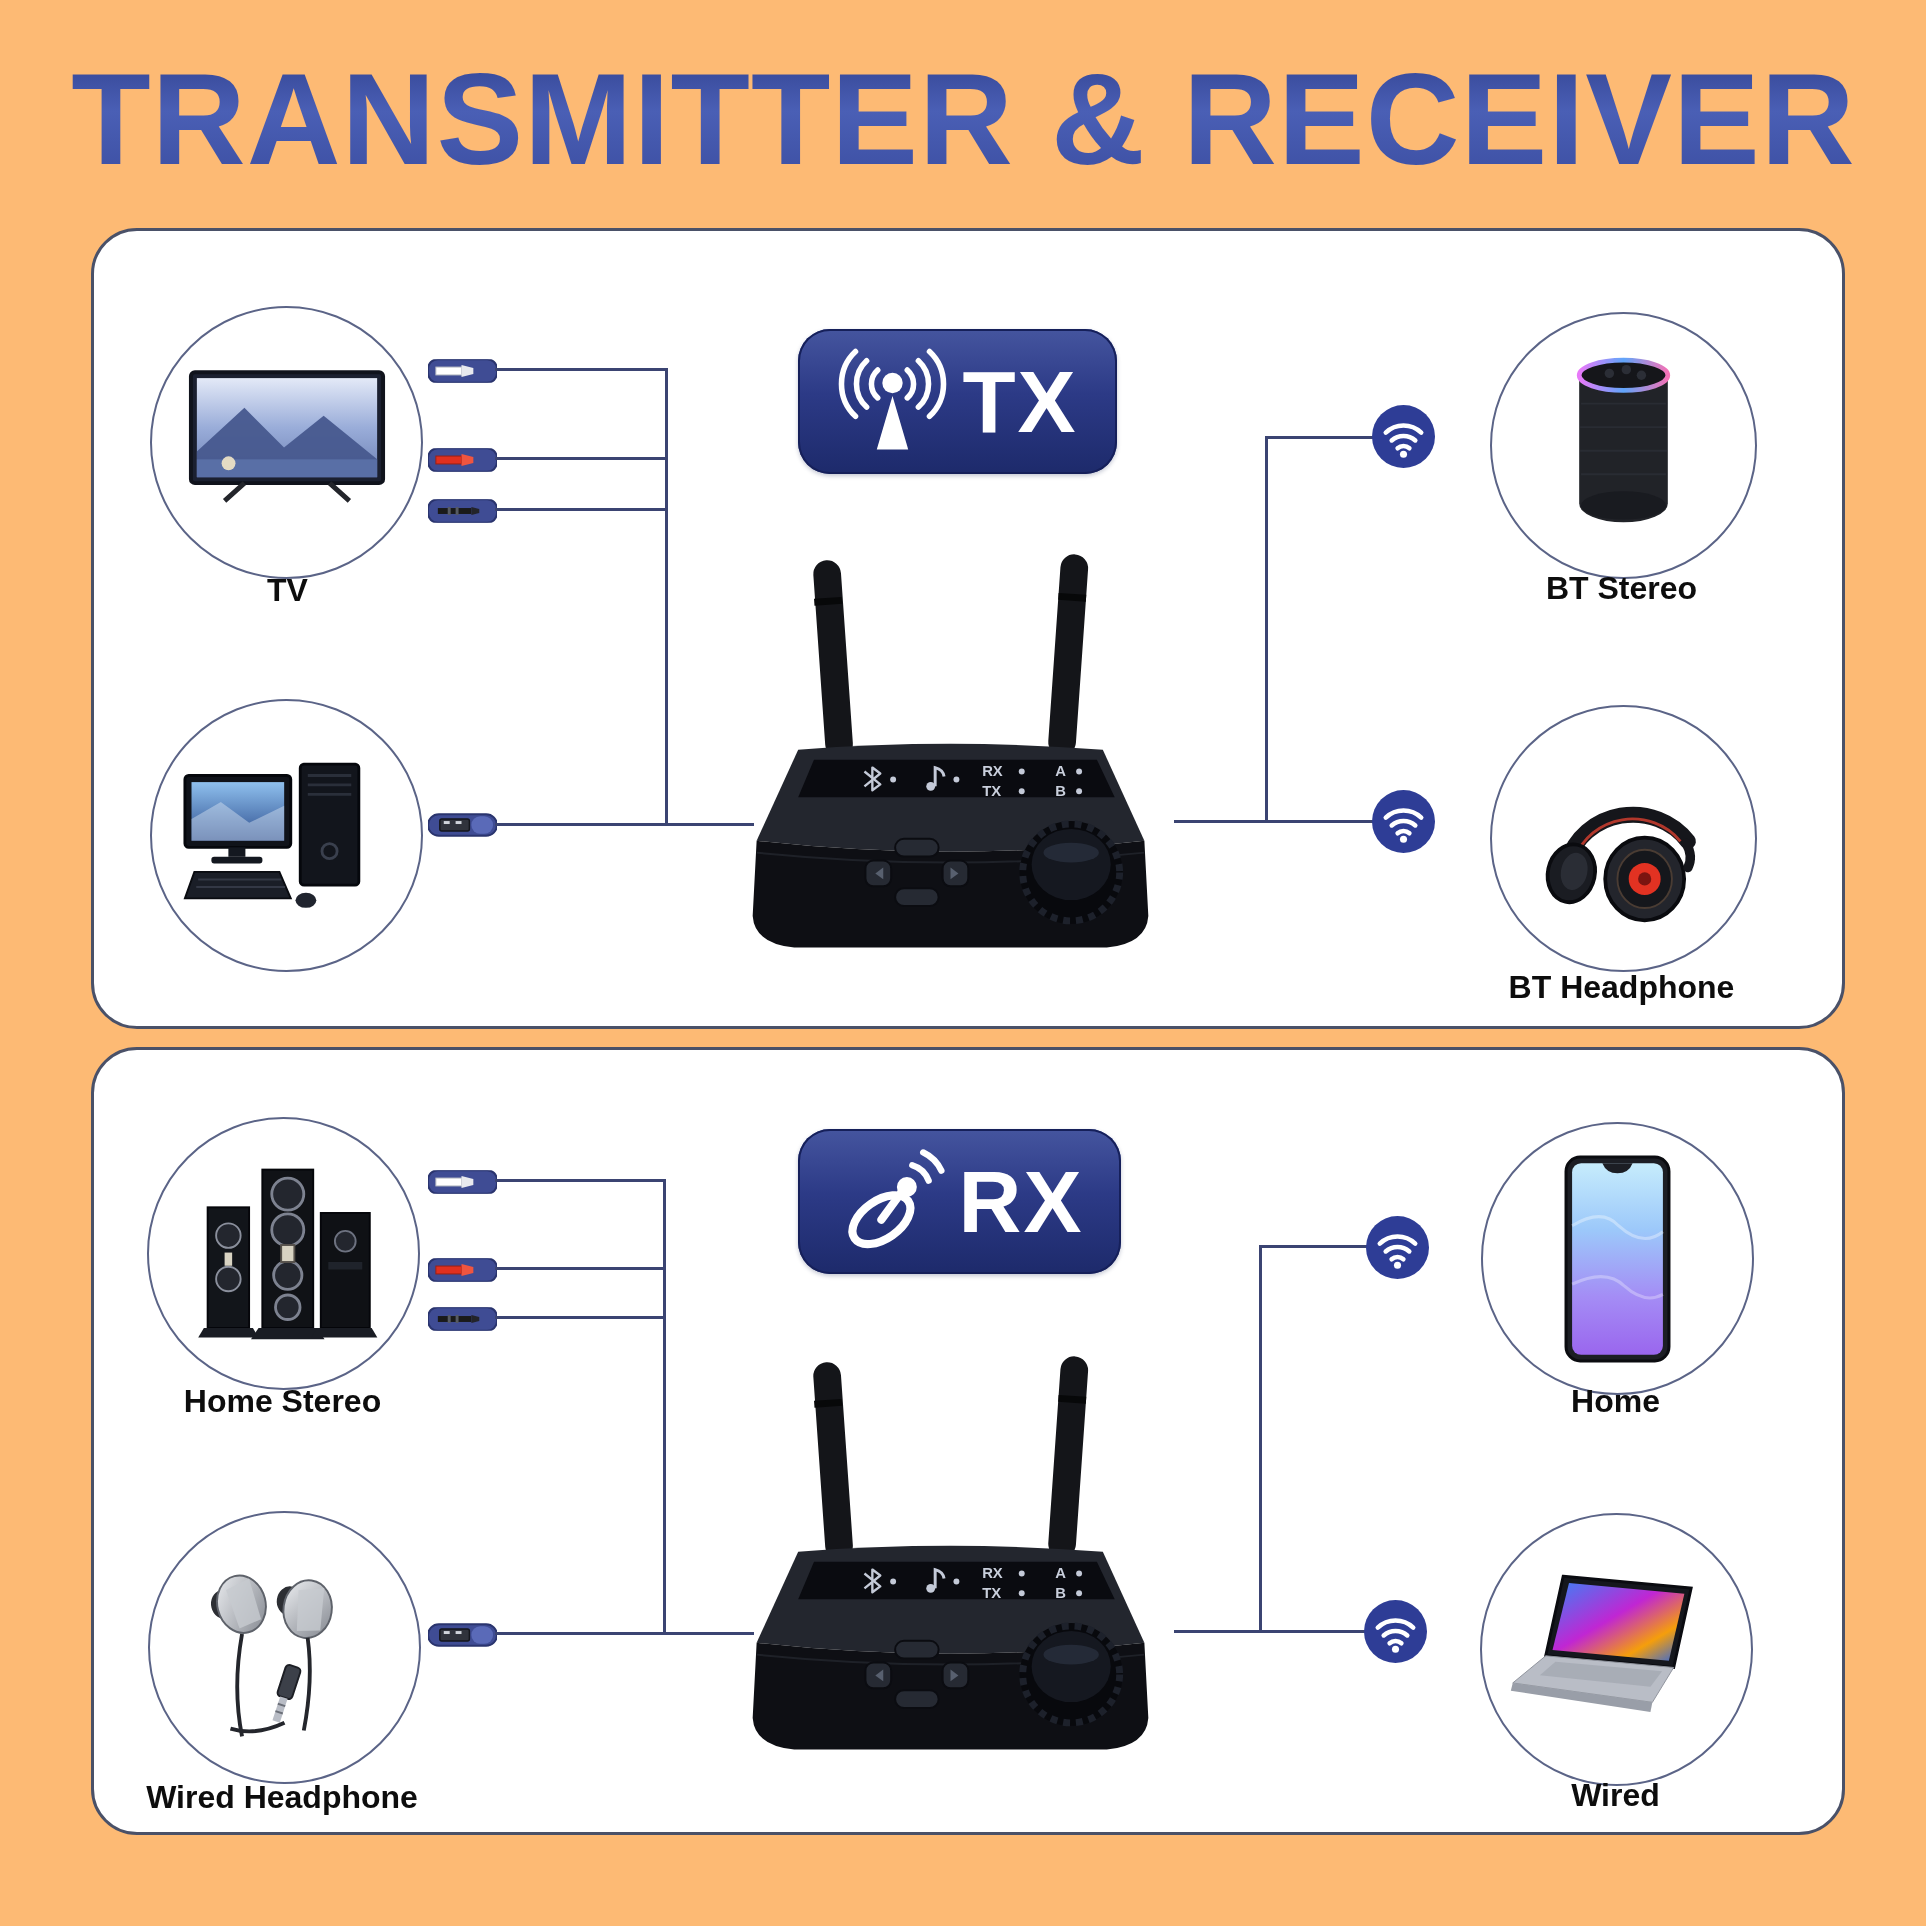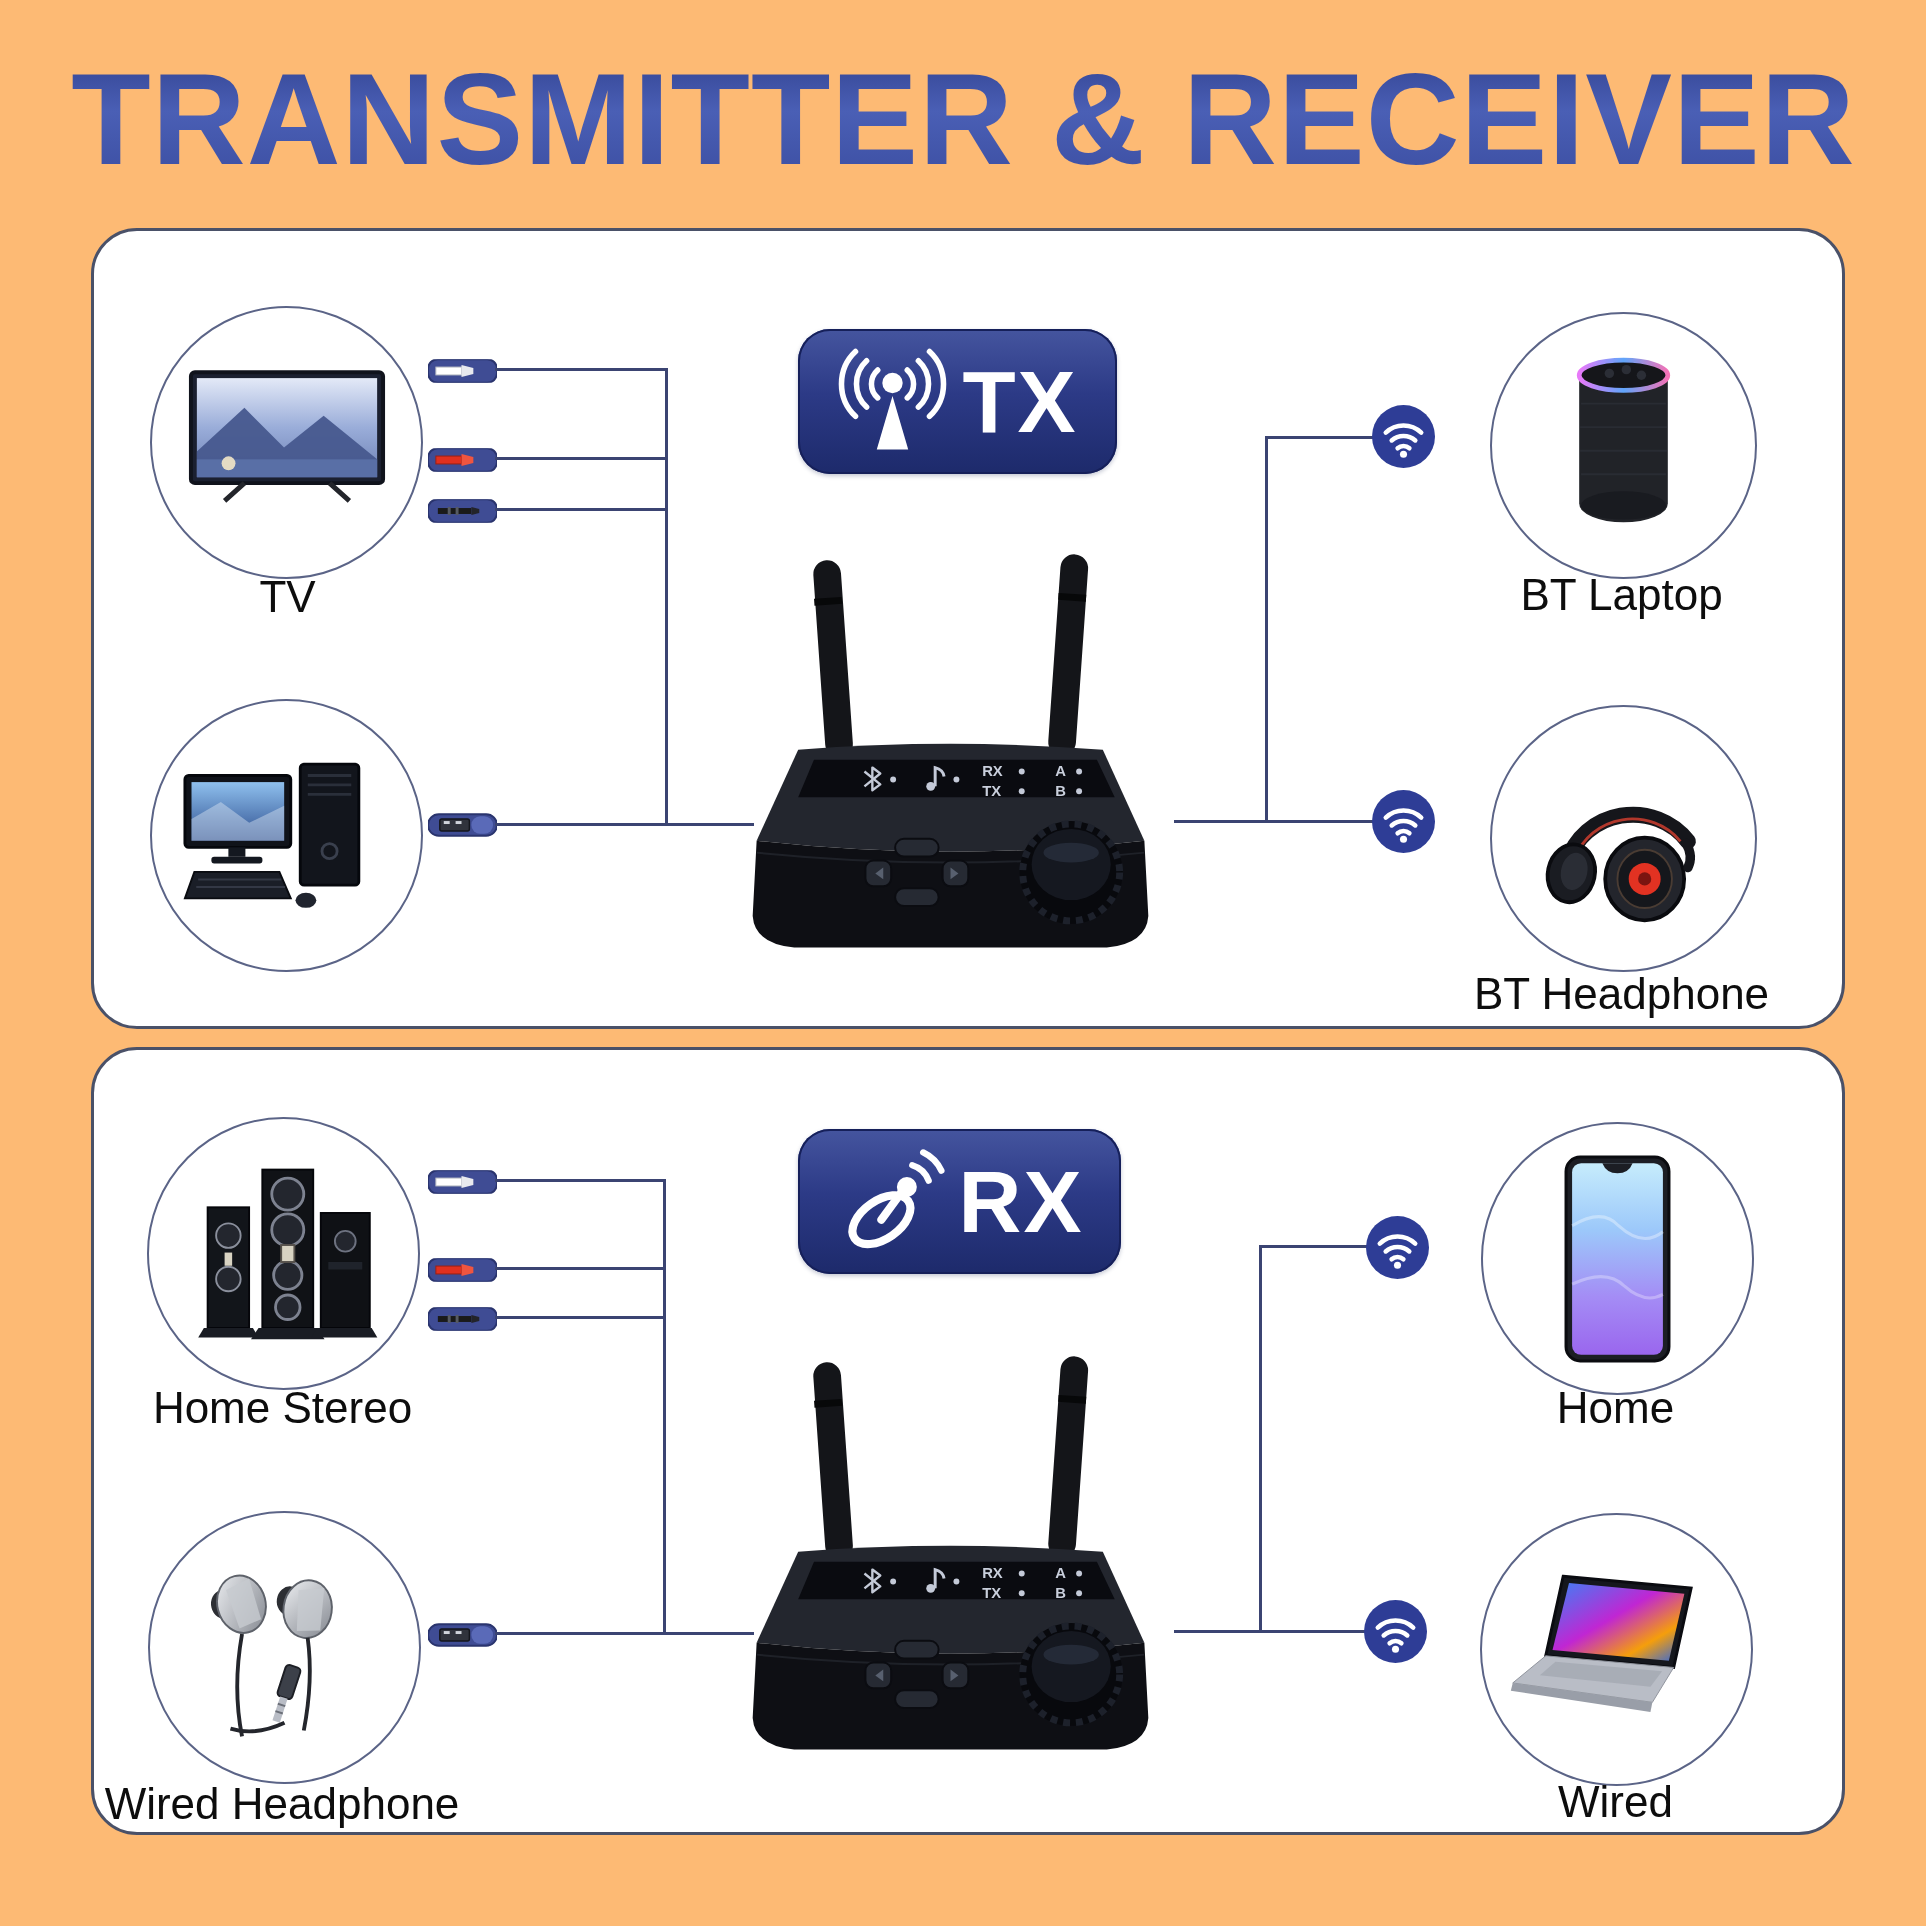--- a/index.html
+++ b/index.html
@@ -9,21 +9,21 @@
   .title{position:absolute;left:0;right:0;top:44px;text-align:center;
          font-size:130px;font-weight:700;letter-spacing:1px;color:#3b4da3;
          background:linear-gradient(180deg,#2f3f8d 0%,#4a5fb5 45%,#3a4c9f 100%);
          -webkit-background-clip:text;background-clip:text;-webkit-text-fill-color:transparent;}
 
   .panel{position:absolute;border:3px solid #4a5168;border-radius:46px;background:#ffffff;}
 
   .circle{position:absolute;border:2px solid #5b6487;border-radius:50%;background:#fff;
           display:flex;align-items:center;justify-content:center;overflow:hidden;}
 
-  .label{position:absolute;font-size:44px;font-weight:400;color:#0d0d0d;text-align:center;}
+  .label{position:absolute;font-size:32px;font-weight:700;color:#0d0d0d;text-align:center;}
 
   .ln{position:absolute;background:#3b4472;}
 
   .badge{position:absolute;border-radius:32px;
          background:linear-gradient(180deg,#45559f 0%,#2c3a86 45%,#1d2a6b 100%);
          box-shadow:inset 0 0 0 2px #16205a, 0 2px 4px rgba(20,30,80,.25);
          display:flex;align-items:center;justify-content:center;gap:14px;}
   .badge-text{font-size:87px;font-weight:700;color:#ffffff;letter-spacing:2px;line-height:1;}
 
   .wifi{position:absolute;width:63px;height:63px;}
@@ -267,21 +267,21 @@
         <line x1="29" y1="110" x2="121" y2="110"></line>
           <line x1="30" y1="135" x2="120" y2="135"></line>
       </g>
       <ellipse cx="75" cy="30" rx="47" ry="16" fill="#15161a" stroke="url(#ringG)" stroke-width="5"></ellipse>
       <circle cx="60" cy="28" r="5" fill="#2b2e36"></circle>
         <circle cx="78" cy="24" r="5" fill="#2b2e36"></circle>
       <circle cx="94" cy="30" r="5" fill="#2b2e36"></circle>
       <ellipse cx="75" cy="168" rx="45" ry="15" fill="#191b20"></ellipse>
     </svg>
   </div>
-  <div class="label" style="left:1473px;top:570px;width:297px;">BT Laptop</div>
+  <div class="label" style="left:1473px;top:570px;width:297px;">BT Stereo</div>
 
   <div class="circle" style="left:1490px;top:705px;width:263px;height:263px;">
     <svg width="188" height="183" viewBox="0 0 200 190">
       <path d="M40 120 A72 68 0 0 1 168 98" stroke="#15161b" stroke-width="17" fill="none" stroke-linecap="round"></path>
       <path d="M48 116 A64 60 0 0 1 160 98" stroke="#d8402f" stroke-width="3" fill="none" opacity=".8"></path>
       <ellipse cx="44" cy="132" rx="25" ry="31" fill="#1a1c22" stroke="#0a0b0f" stroke-width="4" transform="rotate(12 44 132)"></ellipse>
       <ellipse cx="47" cy="130" rx="14" ry="20" fill="#2a2d35" transform="rotate(12 47 130)"></ellipse>
       <ellipse cx="122" cy="138" rx="42" ry="44" fill="#23252c" stroke="#0a0b0f" stroke-width="4"></ellipse>
       <ellipse cx="122" cy="138" rx="29" ry="31" fill="#15171c" stroke="#4a3c33" stroke-width="2"></ellipse>
       <circle cx="122" cy="138" r="17" fill="#e23222"></circle>

